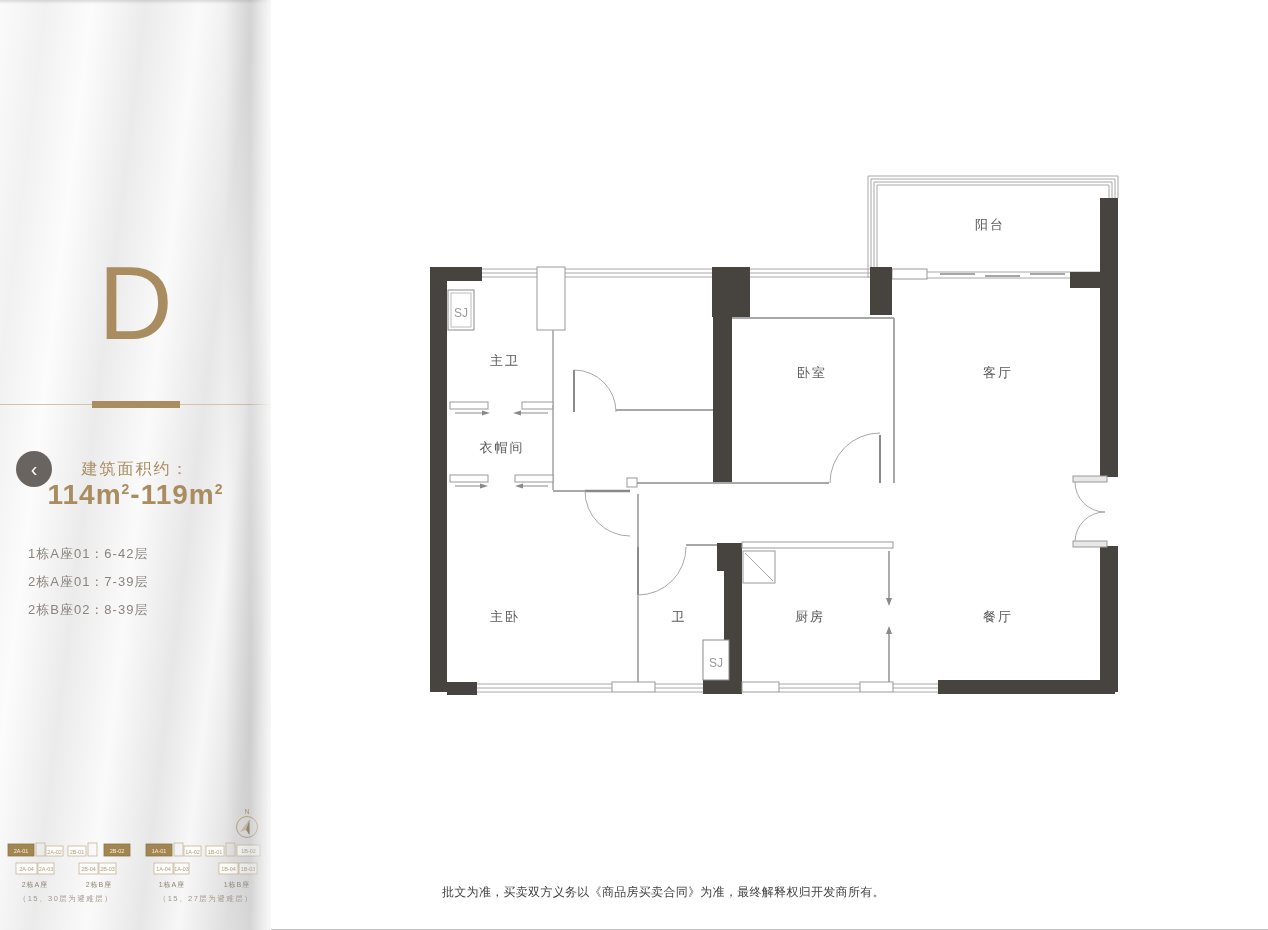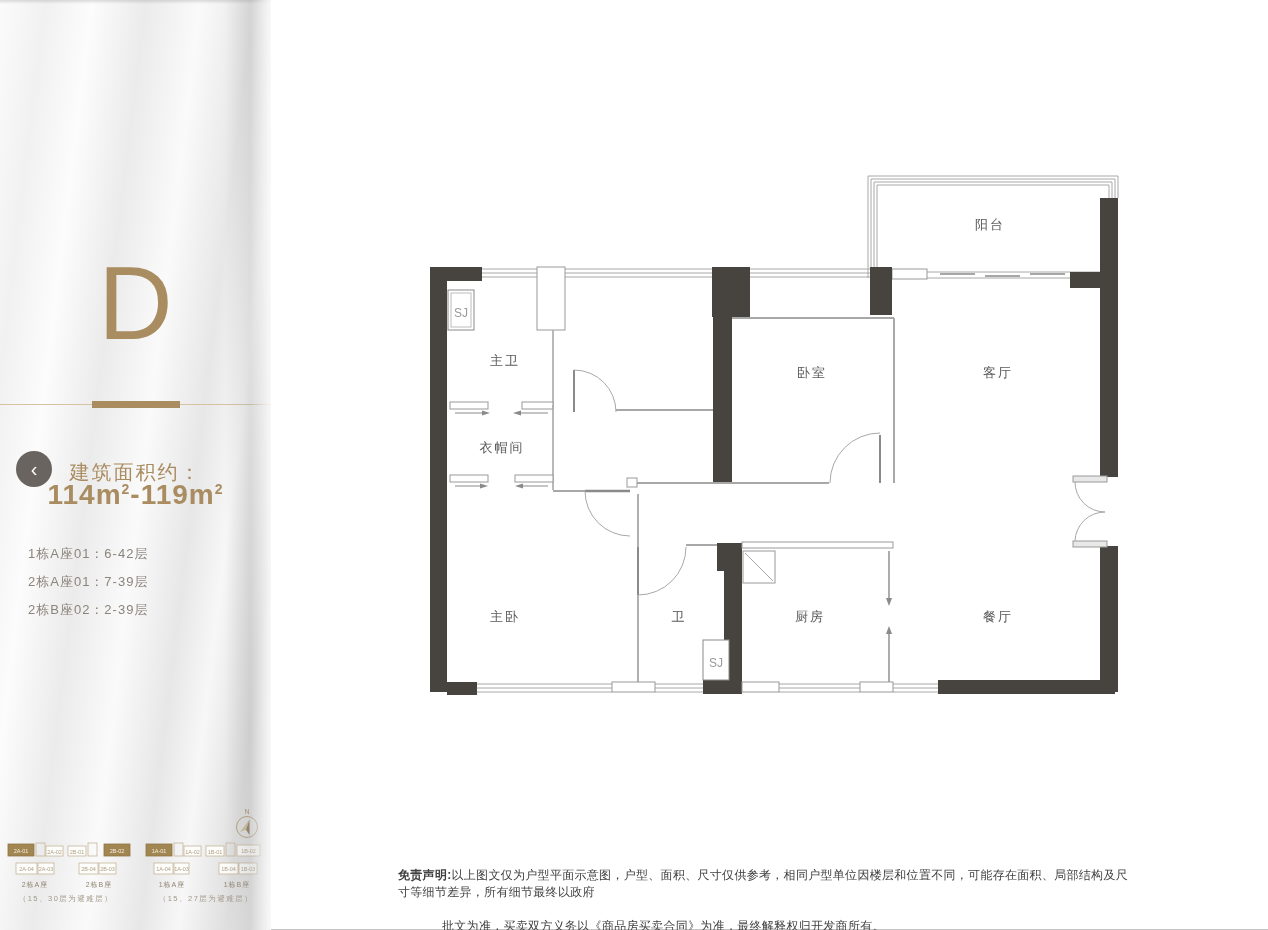--- a/index.html
+++ b/index.html
@@ -17,21 +17,21 @@
       background:linear-gradient(90deg,rgba(190,190,190,0) 0,rgba(160,160,160,.28) 55%,rgba(250,250,250,.9) 100%);}
   .unit-letter{position:absolute;left:0;top:252px;width:271px;text-align:center;
       font-size:103px;line-height:1;color:#a98c60;font-weight:400;}
   .divider{position:absolute;left:0;top:400px;width:271px;height:9px;}
   .divider .thin{position:absolute;left:0;right:0;top:4px;height:1px;background:#d6c3a4;}
   .divider .thick{position:absolute;left:92px;top:1px;width:88px;height:7px;background:#a98c60;}
   .back-btn{position:absolute;left:16px;top:451px;width:36px;height:36px;border-radius:50%;
       background:rgba(84,78,73,.88);color:#fff;display:flex;align-items:center;justify-content:center;
       font-size:20px;cursor:pointer;user-select:none;}
   .area-label{position:absolute;left:0;top:459px;width:271px;text-align:center;
-      font-size:20px;letter-spacing:2px;color:#a98c60;}
+      font-size:16px;letter-spacing:2px;color:#a98c60;}
   .area-value{position:absolute;left:0;top:479px;width:271px;text-align:center;
       font-size:28px;font-weight:600;color:#a98c60;letter-spacing:1px;}
   .area-value sup{font-size:14px;}
   .floor-list{position:absolute;left:0;top:545px;width:271px;text-align:left;
       font-size:13px;color:#8b847b;letter-spacing:1px;padding-left:28px;}
   .floor-list div{margin-bottom:10px;}
 
   
   .plan-svg{position:absolute;left:425px;top:165px;}
   .mini-svg{position:absolute;left:0;top:803px;}
@@ -50,21 +50,21 @@
     <div class="unit-letter">D</div>
     <div class="divider">
       <div class="thin"></div>
       <div class="thick"></div>
     </div>
     <div class="area-label">建筑面积约：</div>
     <div class="area-value">114m<sup>2</sup>-119m<sup>2</sup></div>
     <div class="floor-list">
       <div>1栋A座01：6-42层</div>
       <div>2栋A座01：7-39层</div>
-      <div>2栋B座02：2-39层</div>
+      <div>2栋B座02：8-39层</div>
     </div>
 
     <svg class="mini-svg" width="271" height="112" viewBox="0 0 271 112">
       <g stroke="#c6b49a" stroke-width="0.8" fill="none" font-family="Liberation Sans, sans-serif">
 
         <g>
           <circle cx="247" cy="24" r="10.5" stroke="#a98c60"></circle>
           <text x="247" y="11" font-size="7" fill="#a98c60" stroke="none" text-anchor="middle">N</text>
           <g transform="rotate(18 247 24)">
             <polygon points="247,16 242,31 247,27" fill="#cbbc9d" stroke="none"></polygon>
@@ -261,17 +261,16 @@
       <text x="387" y="212">卧室</text>
       <text x="573" y="212">客厅</text>
       <text x="80" y="456">主卧</text>
       <text x="254" y="456">卫</text>
       <text x="385" y="456">厨房</text>
       <text x="573" y="456">餐厅</text>
     </g>
   </svg>
 
   <div class="disclaimer">
-    <div><span class="bold">免责声明:</span><span>以上图文仅为户型平面示意图，户型、面积、尺寸仅供参考，相同户型单位因楼层和位置不同，可能存在面积、局部结构及尺寸等细节差异，所有细节最终以政府</span></div>
     <div class="l2">批文为准，买卖双方义务以《商品房买卖合同》为准，最终解释权归开发商所有。</div>
   </div>
 
 </div>
 
 </body></html>

